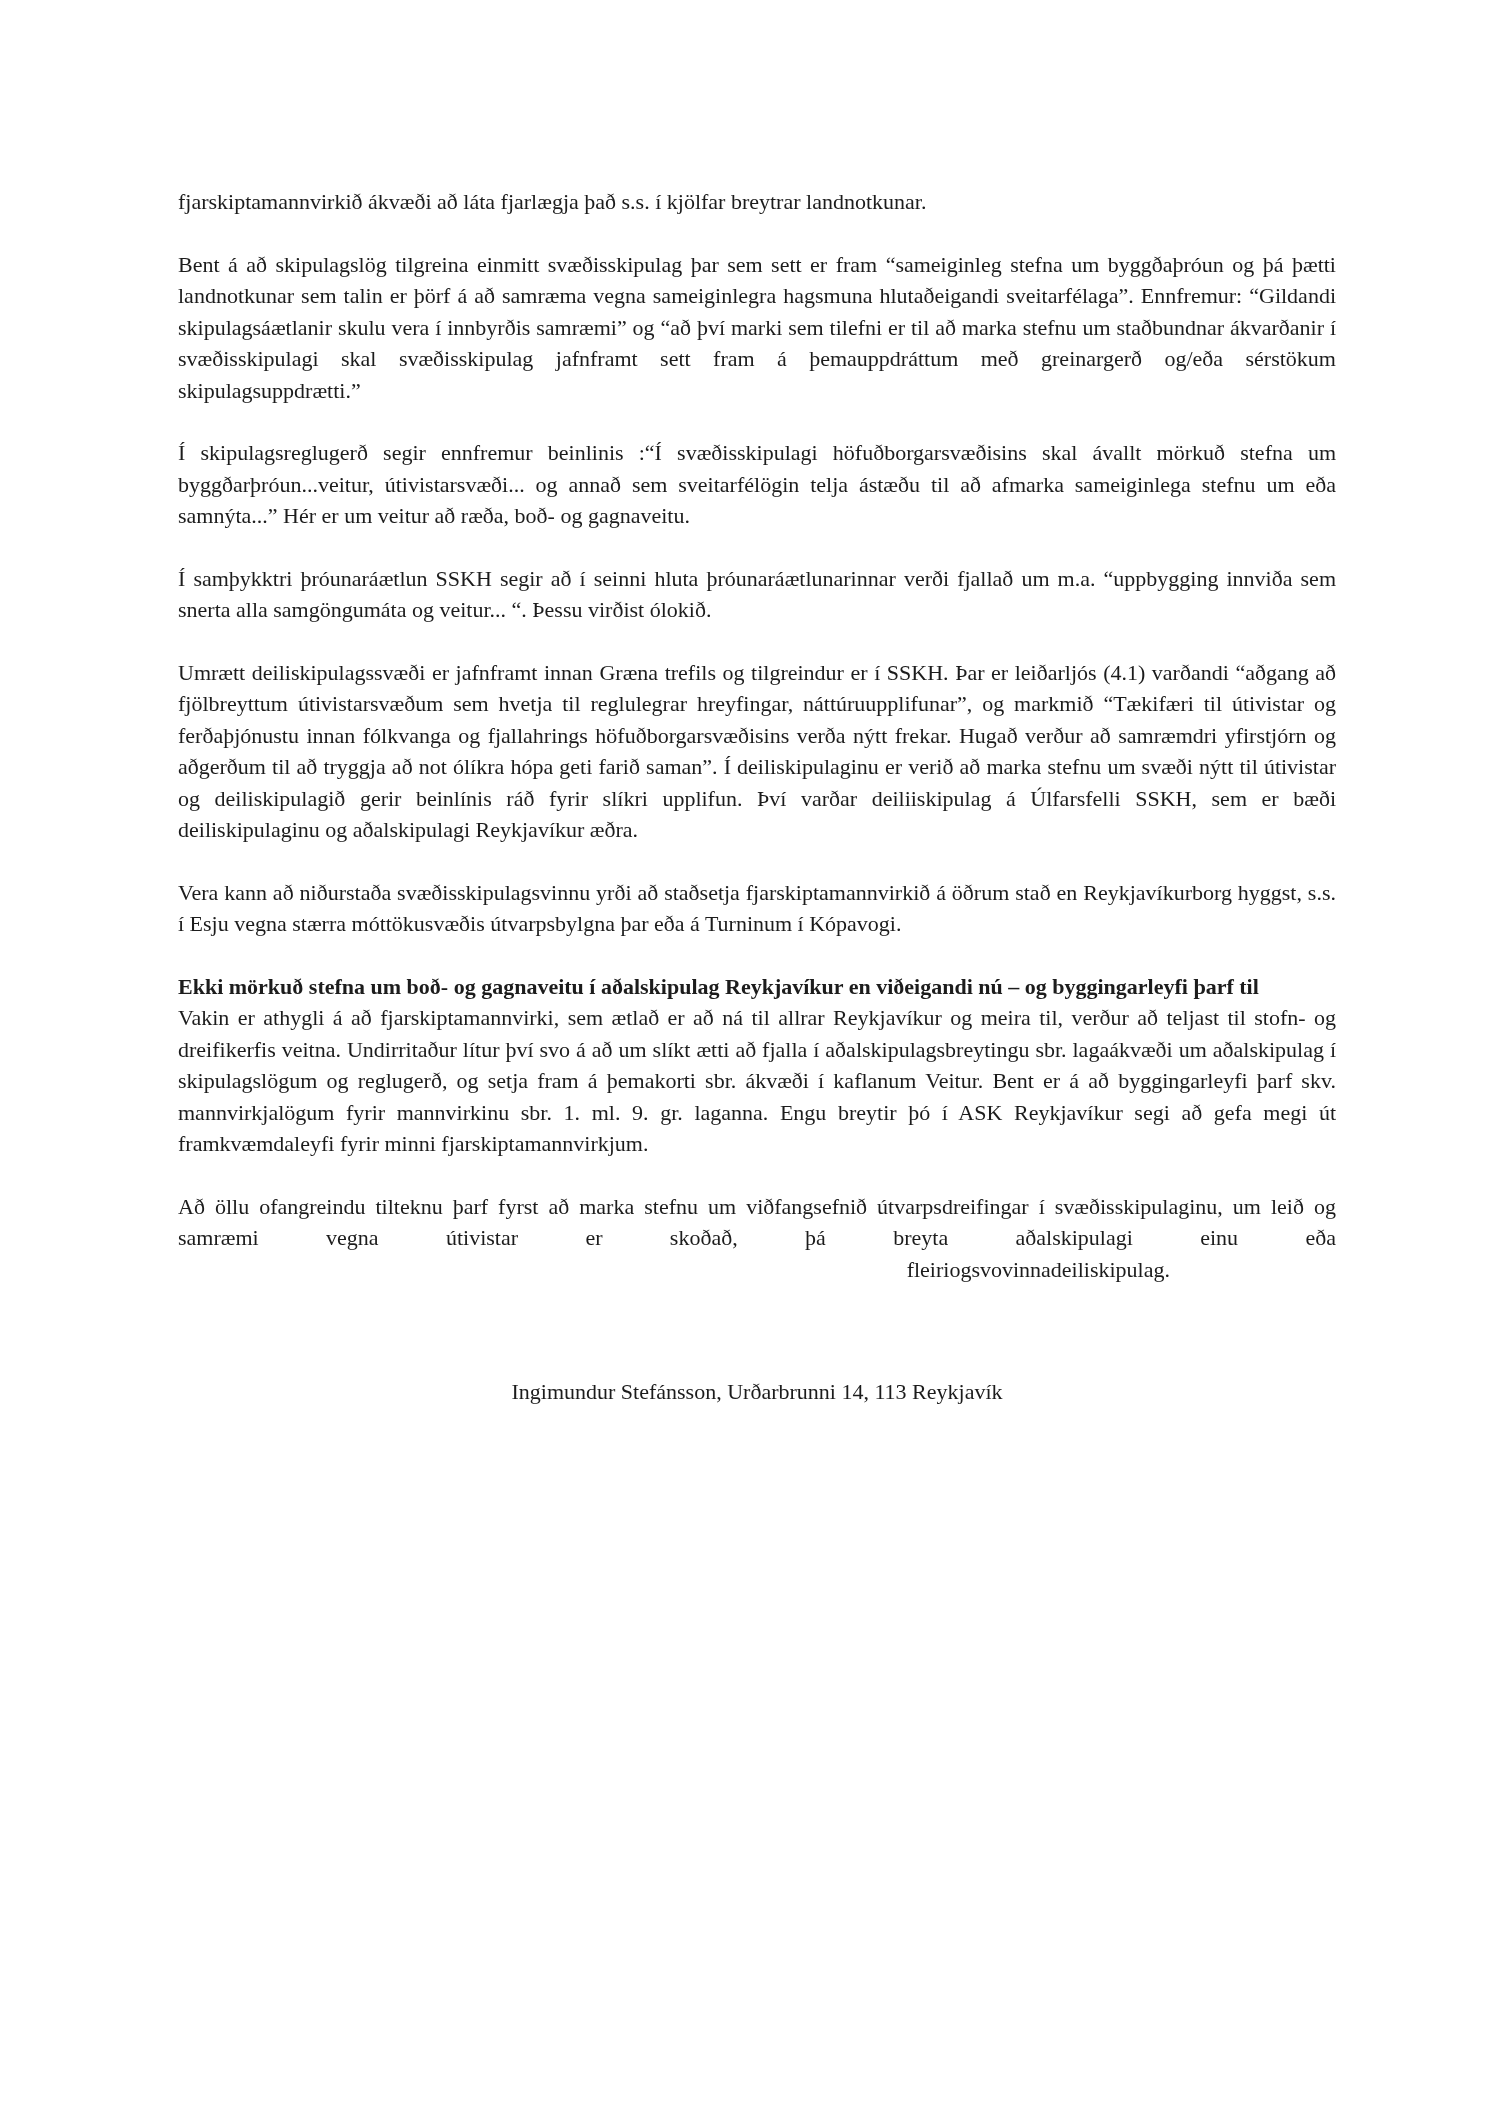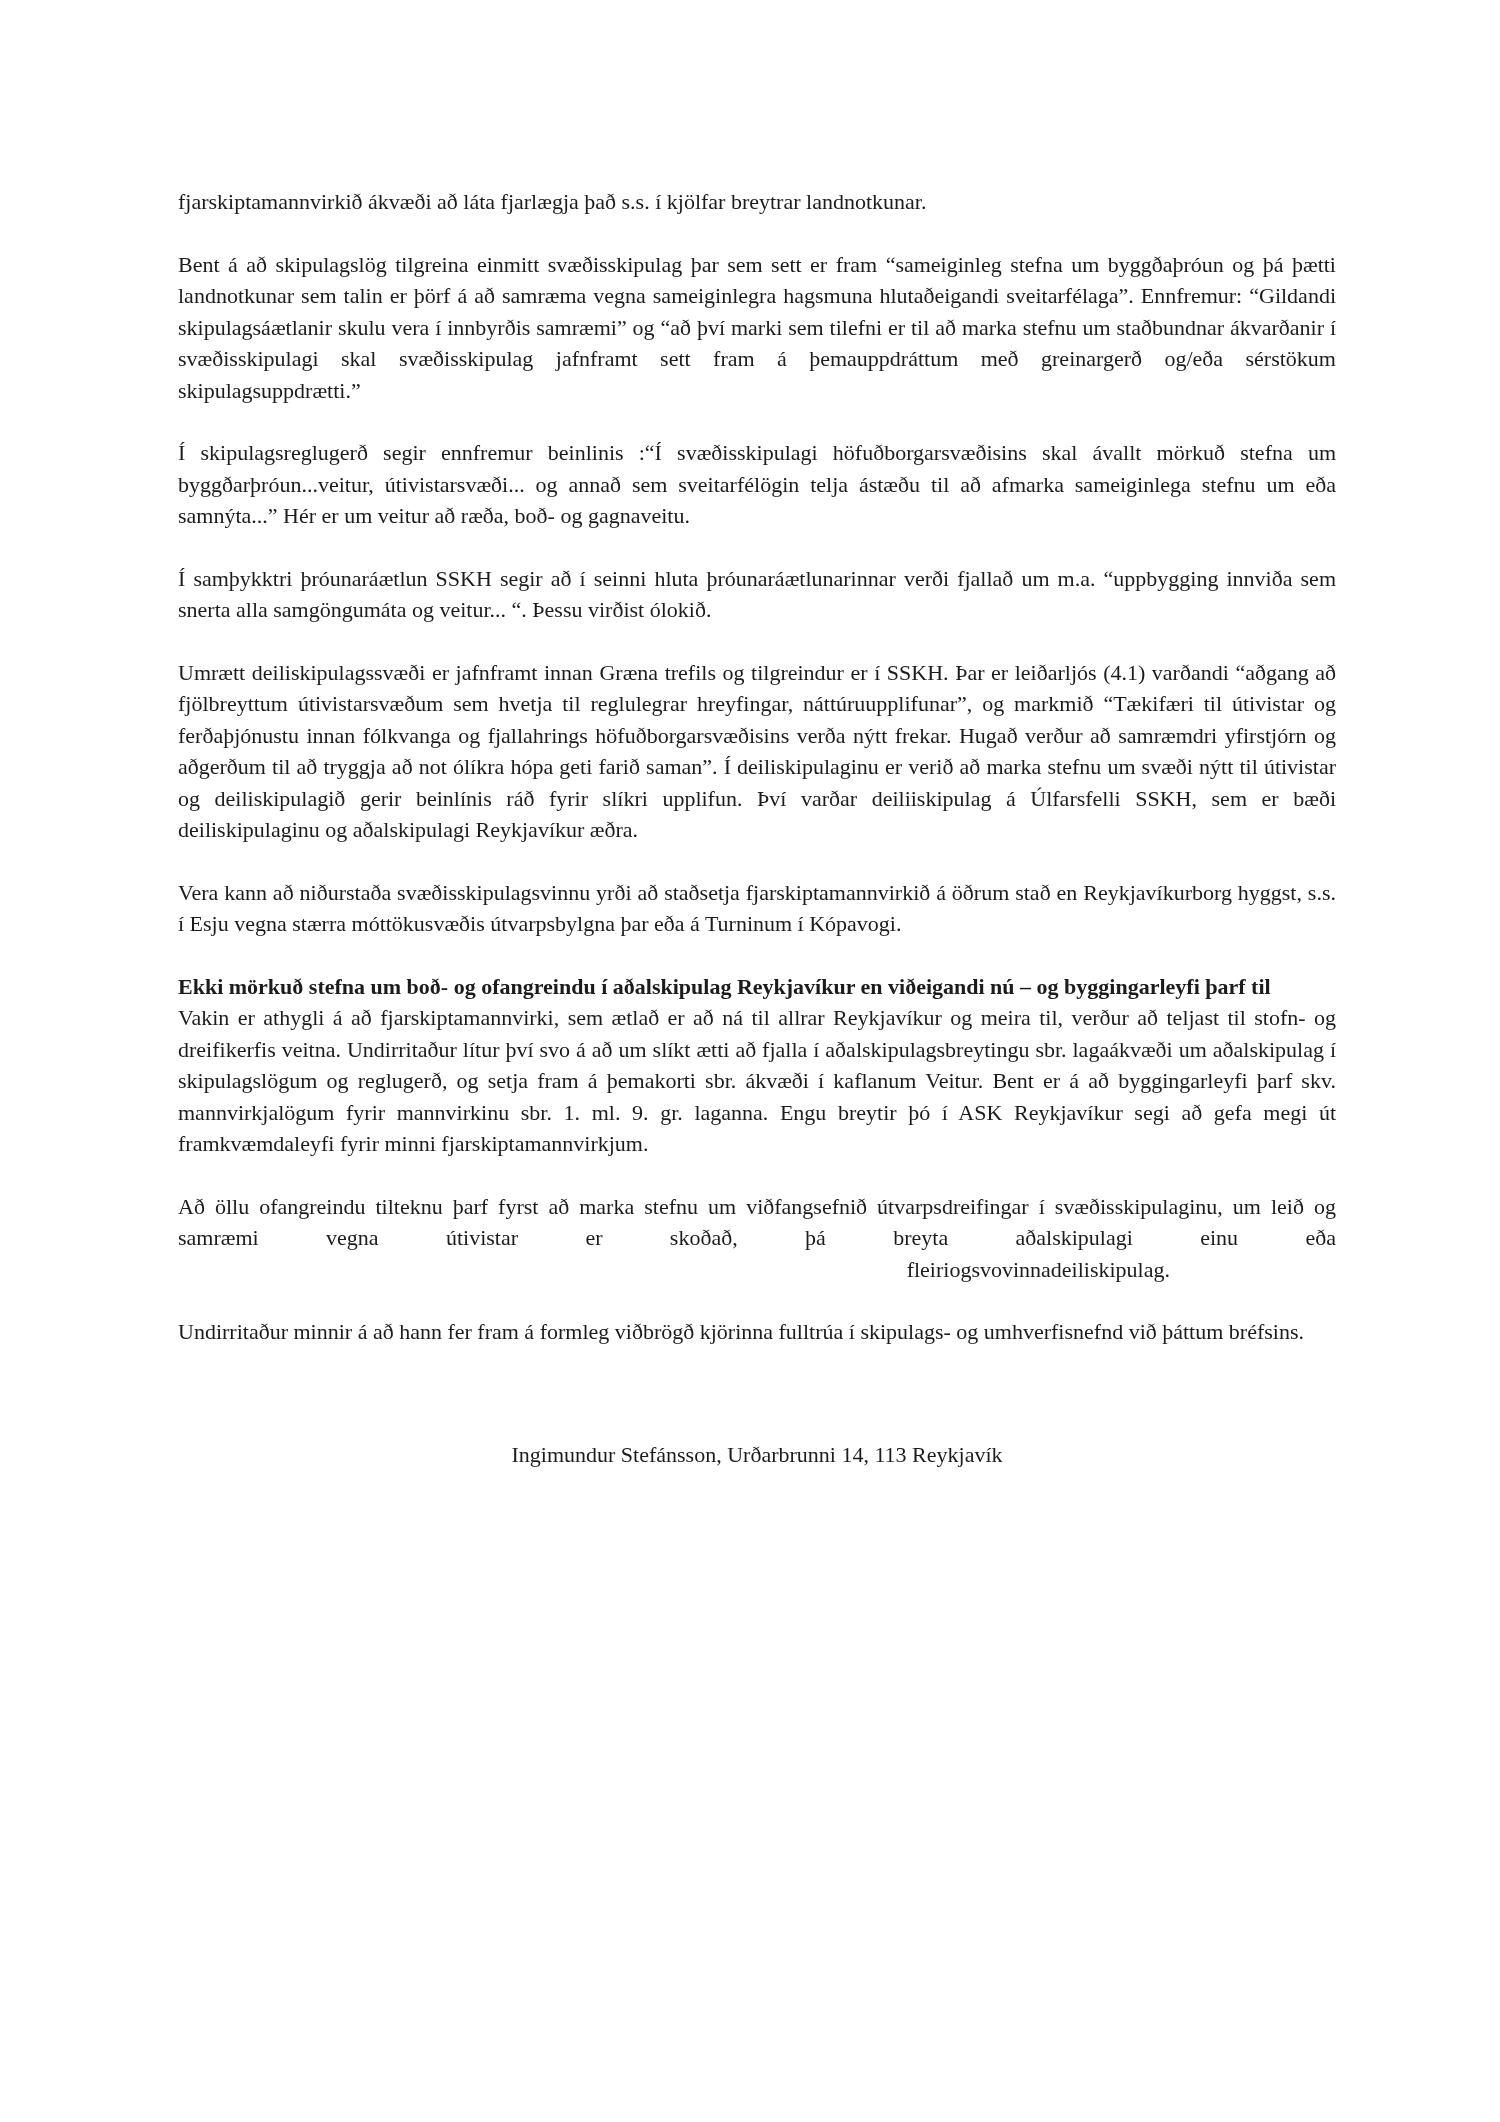--- a/index.html
+++ b/index.html
@@ -24,30 +24,29 @@
 <body>
 
 <div class="page">
   <p class="para">fjarskiptamannvirkið ákvæði að láta fjarlægja það s.s. í kjölfar breytrar landnotkunar.</p>
   <p class="para">Bent á að skipulagslög tilgreina einmitt svæðisskipulag þar sem sett er fram “sameiginleg stefna um byggðaþróun og þá þætti landnotkunar sem talin er þörf á að samræma vegna sameiginlegra hagsmuna hlutaðeigandi sveitarfélaga”. Ennfremur: “Gildandi skipulagsáætlanir skulu vera í innbyrðis samræmi” og “að því marki sem tilefni er til að marka stefnu um staðbundnar ákvarðanir í svæðisskipulagi skal svæðisskipulag jafnframt sett fram á þemauppdráttum með greinargerð og/eða sérstökum skipulagsuppdrætti.”</p>
   <p class="para">Í skipulagsreglugerð segir ennfremur beinlinis :“Í svæðisskipulagi höfuðborgarsvæðisins skal ávallt mörkuð stefna um byggðarþróun...veitur, útivistarsvæði... og annað sem sveitarfélögin telja ástæðu til að afmarka sameiginlega stefnu um eða samnýta...” Hér er um veitur að ræða, boð- og gagnaveitu.</p>
   <p class="para">Í samþykktri þróunaráætlun SSKH segir að í seinni hluta þróunaráætlunarinnar verði fjallað um m.a. “uppbygging innviða sem snerta alla samgöngumáta og veitur... “. Þessu virðist ólokið.</p>
   <p class="para">Umrætt deiliskipulagssvæði er jafnframt innan Græna trefils og tilgreindur er í SSKH. Þar er leiðarljós (4.1) varðandi “aðgang að fjölbreyttum útivistarsvæðum sem hvetja til reglulegrar hreyfingar, náttúruupplifunar”, og markmið “Tækifæri til útivistar og ferðaþjónustu innan fólkvanga og fjallahrings höfuðborgarsvæðisins verða nýtt frekar. Hugað verður að samræmdri yfirstjórn og aðgerðum til að tryggja að not ólíkra hópa geti farið saman”. Í deiliskipulaginu er verið að marka stefnu um svæði nýtt til útivistar og deiliskipulagið gerir beinlínis ráð fyrir slíkri upplifun. Því varðar deiliiskipulag á Úlfarsfelli SSKH, sem er bæði deiliskipulaginu og aðalskipulagi Reykjavíkur æðra.</p>
   <p class="para">Vera kann að niðurstaða svæðisskipulagsvinnu yrði að staðsetja fjarskiptamannvirkið á öðrum stað en Reykjavíkurborg hyggst, s.s. í Esju vegna stærra móttökusvæðis útvarpsbylgna þar eða á Turninum í Kópavogi.</p>
 
-  <p class="heading">Ekki mörkuð stefna um boð- og ofangreindu í aðalskipulag Reykjavíkur en viðeigandi nú – og byggingarleyfi þarf til</p>
+  <p class="heading">Ekki mörkuð stefna um boð- og gagnaveitu í aðalskipulag Reykjavíkur en viðeigandi nú – og byggingarleyfi þarf til</p>
   <p class="para">Vakin er athygli á að fjarskiptamannvirki, sem ætlað er að ná til allrar Reykjavíkur og meira til, verður að teljast til stofn- og dreifikerfis veitna. Undirritaður lítur því svo á að um slíkt ætti að fjalla í aðalskipulagsbreytingu sbr. lagaákvæði um aðalskipulag í skipulagslögum og reglugerð, og setja fram á þemakorti sbr. ákvæði í  kaflanum Veitur.   Bent er á að byggingarleyfi þarf skv. mannvirkjalögum fyrir mannvirkinu sbr. 1. ml. 9. gr. laganna. Engu breytir þó í  ASK Reykjavíkur segi að gefa megi út framkvæmdaleyfi fyrir minni fjarskiptamannvirkjum.</p>
 
   <div class="para">
     <div style="text-align: justify; text-align-last: justify;">Að öllu ofangreindu tilteknu þarf fyrst að marka stefnu um viðfangsefnið útvarpsdreifingar í svæðisskipulaginu, um leið og samræmi vegna útivistar er skoðað, þá breyta aðalskipulagi einu eða</div>
     <div class="spread">
       <span>fleiri</span>
       <span>og</span>
       <span>svo</span>
       <span>vinna</span>
       <span style="margin-right: 166px;">deiliskipulag.</span>
     </div>
   </div>
 
-  <p class="para tight">Undirritaður minnir á að hann fer fram á formleg viðbrögð kjörinna fulltrúa í skipulags- og umhverfisnefnd við þáttum bréfsins.</p>
 
   <p class="signature">Ingimundur Stefánsson, Urðarbrunni 14, 113 Reykjavík</p>
 </div>
 
 </body></html>

